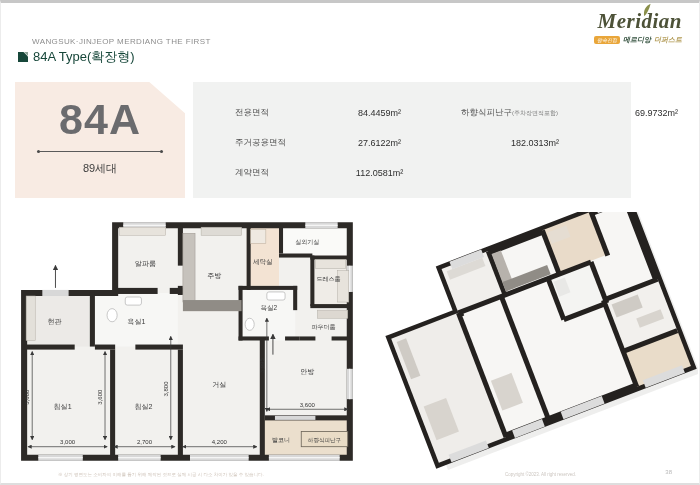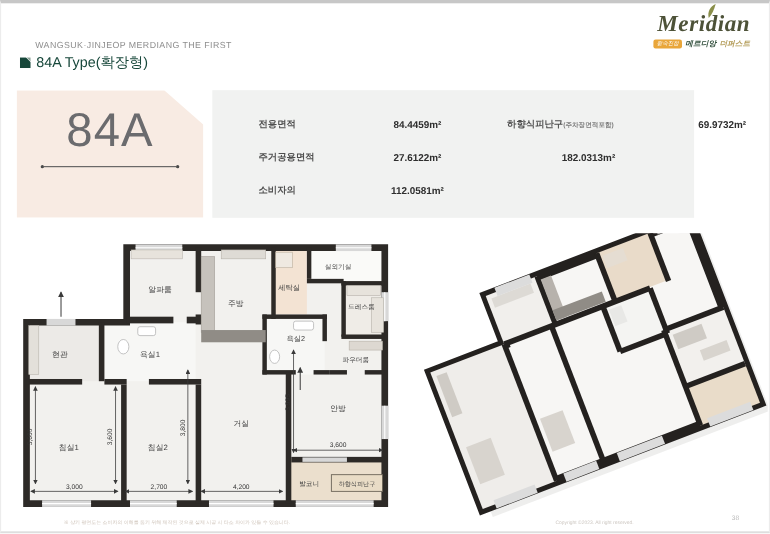--- a/index.html
+++ b/index.html
@@ -27,28 +27,28 @@
     font-size:21px;font-weight:600;color:#4d5238;letter-spacing:.5px;line-height:1.1;}
   .leaf{position:absolute;top:-7px;right:30px;}
   .logo-sub{display:flex;justify-content:flex-end;align-items:center;gap:3px;margin-top:2px;}
   .badge{background:#e9a63a;color:#fff;font-size:5px;line-height:1;padding:1.5px 3px;border-radius:2px;}
   .sub1{font-size:7px;font-weight:bold;color:#2f4d3a;}
   .sub2{font-size:7px;font-weight:bold;color:#b29a55;}
 
   
   .unit-panel{position:absolute;left:15px;top:82px;width:170px;height:116px;background:#f8ebe3;
     clip-path:polygon(0 0,79% 0,100% 27%,100% 100%,0 100%);}
-  .unit-name{text-align:center;margin-top:16px;font-size:43px;font-weight:400;
+  .unit-name{text-align:center;margin-top:16px;font-size:43px;font-weight:700;
     color:#6b6b6e;letter-spacing:1px;line-height:1;}
   .unit-divider{display:flex;align-items:center;margin:9px 22px 0;}
   .unit-divider .dot{width:3px;height:3px;border-radius:50%;background:#4a4a4a;flex:0 0 auto;}
   .unit-divider .line{flex:1;height:1px;background:#5a5a5a;}
   .unit-households{text-align:center;margin-top:8px;font-size:11px;color:#3d3d3d;}
 
-  .area-panel{position:absolute;left:193px;top:82px;width:438px;height:116px;background:#f1f2f1;font-weight:bold;}
+  .area-panel{position:absolute;left:193px;top:82px;width:438px;height:116px;background:#f1f2f1;}
   .agroup{position:absolute;top:18px;display:grid;row-gap:5px;}
   .agroup.left{left:42px;grid-template-rows:repeat(3,25px);}
   .agroup.right{left:268px;grid-template-rows:repeat(2,25px);}
   .arow{display:grid;align-items:center;}
   .agroup.left .arow{grid-template-columns:92px 105px;}
   .agroup.right .arow{grid-template-columns:148px 95px;}
   .alabel{font-size:8.5px;color:#4f4f4f;}
   .alabel .sub{font-size:6px;color:#7c7c7c;}
   .avalue{font-size:9px;color:#2e2e2e;text-align:center;}
 
@@ -91,34 +91,35 @@
   </div>
 </div>
 
 <div class="unit-panel">
   <div class="unit-name">84A</div>
   <div class="unit-divider">
     <span class="dot"></span>
       <span class="line"></span>
       <span class="dot"></span>
   </div>
+  <div class="unit-households">89세대</div>
 </div>
 
 <div class="area-panel">
   <div class="agroup left">
     <div class="arow">
       <span class="alabel">전용면적</span>
       <span class="avalue">84.4459m²</span>
     </div>
     <div class="arow">
       <span class="alabel">주거공용면적</span>
       <span class="avalue">27.6122m²</span>
     </div>
     <div class="arow">
-      <span class="alabel">소비자의</span>
+      <span class="alabel">계약면적</span>
       <span class="avalue">112.0581m²</span>
     </div>
   </div>
   <div class="agroup right">
     <div class="arow">
       <span class="alabel"><span>하향식피난구</span><span class="sub">(주차장면적포함)</span></span>
       <span class="avalue">69.9732m²</span>
     </div>
     <div class="arow">
       <span class="avalue">182.0313m²</span>

